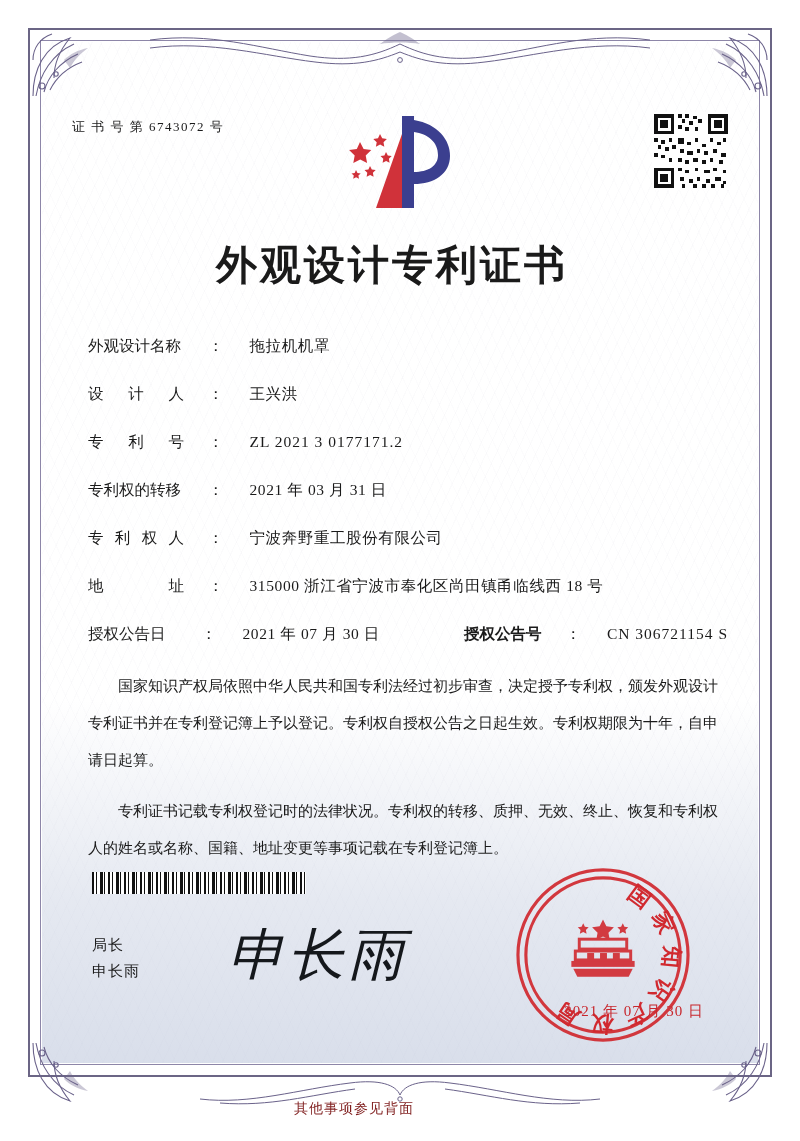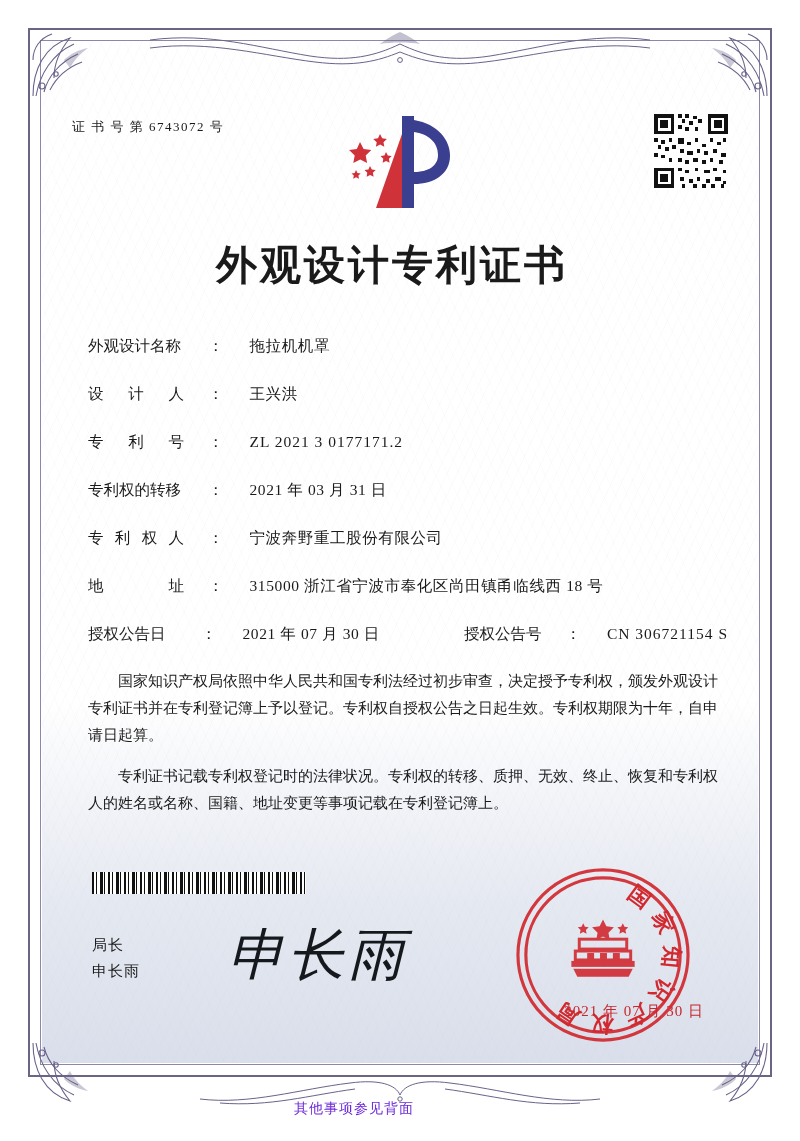--- a/index.html
+++ b/index.html
@@ -132,30 +132,31 @@
   .f-label.spread {
     width: 96px;
     display: inline-flex;
     justify-content: space-between;
   }
   .f-label.plain { width: 96px; }
   .f-sep { margin-right: 2px; }
   .f-value { letter-spacing: .6px; }
   .field.two-col .col2 {
     margin-left: 60px;
+    font-weight: bold;
   }
   .mono-num { font-family: "Liberation Serif", serif; letter-spacing: 1px; }
 
   
   .paras {
     position: absolute;
     left: 88px; top: 668px;
     width: 630px;
     font-size: 15px;
-    line-height: 27px;
+    line-height: 37px;
     text-align: justify;
   }
   .paras p { margin: 0 0 14px 0; text-indent: 2em; }
 
   
   .barcode {
     position: absolute;
     left: 92px; top: 872px;
     width: 214px; height: 22px;
     background-repeat: repeat-x;
@@ -208,21 +209,21 @@
     font-size: 13px;
     letter-spacing: 1px;
   }
   .back-note {
     position: absolute;
     left: 0; top: 1100px;
     width: 708px;
     text-align: center;
     font-size: 14px;
     letter-spacing: 1px;
-    color: #6d28d9;
+    color: #7f1d1d;
   }
 </style>
 </head>
 <body>
 
 <div class="page">
 
   <div class="guilloche"></div>
   <div class="wash"></div>
 

